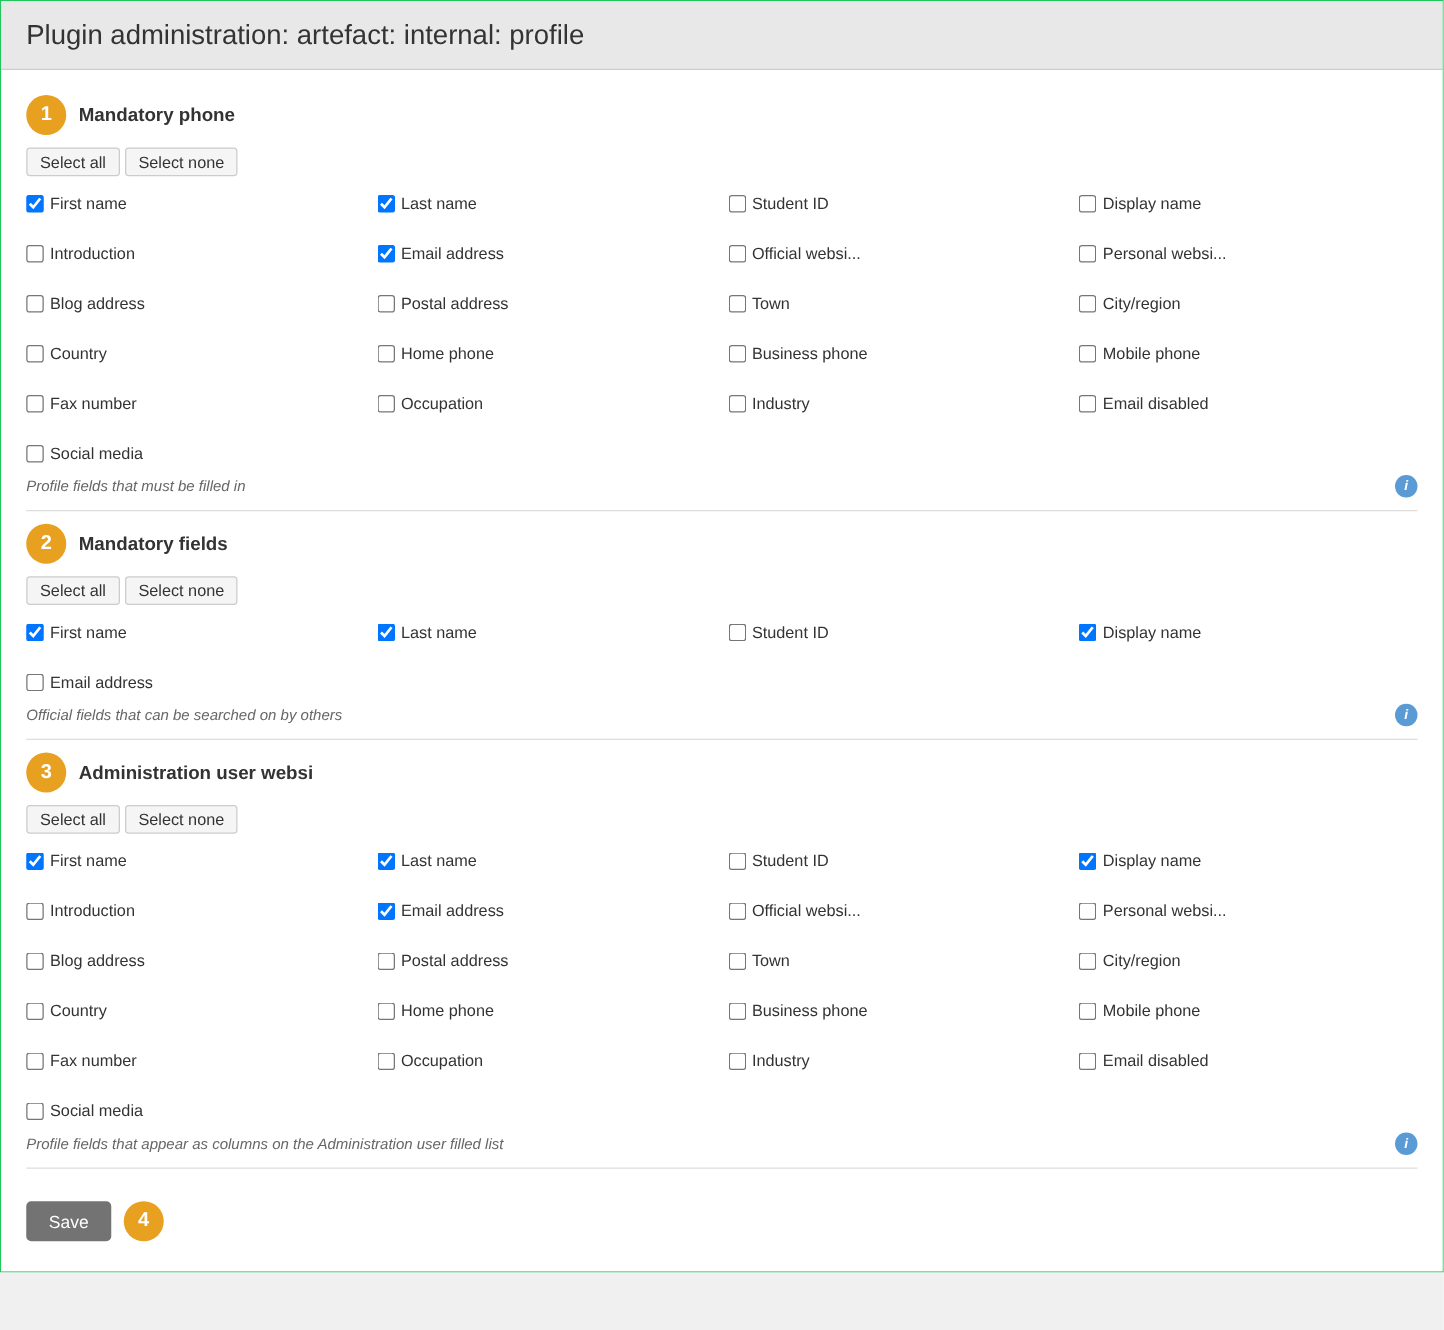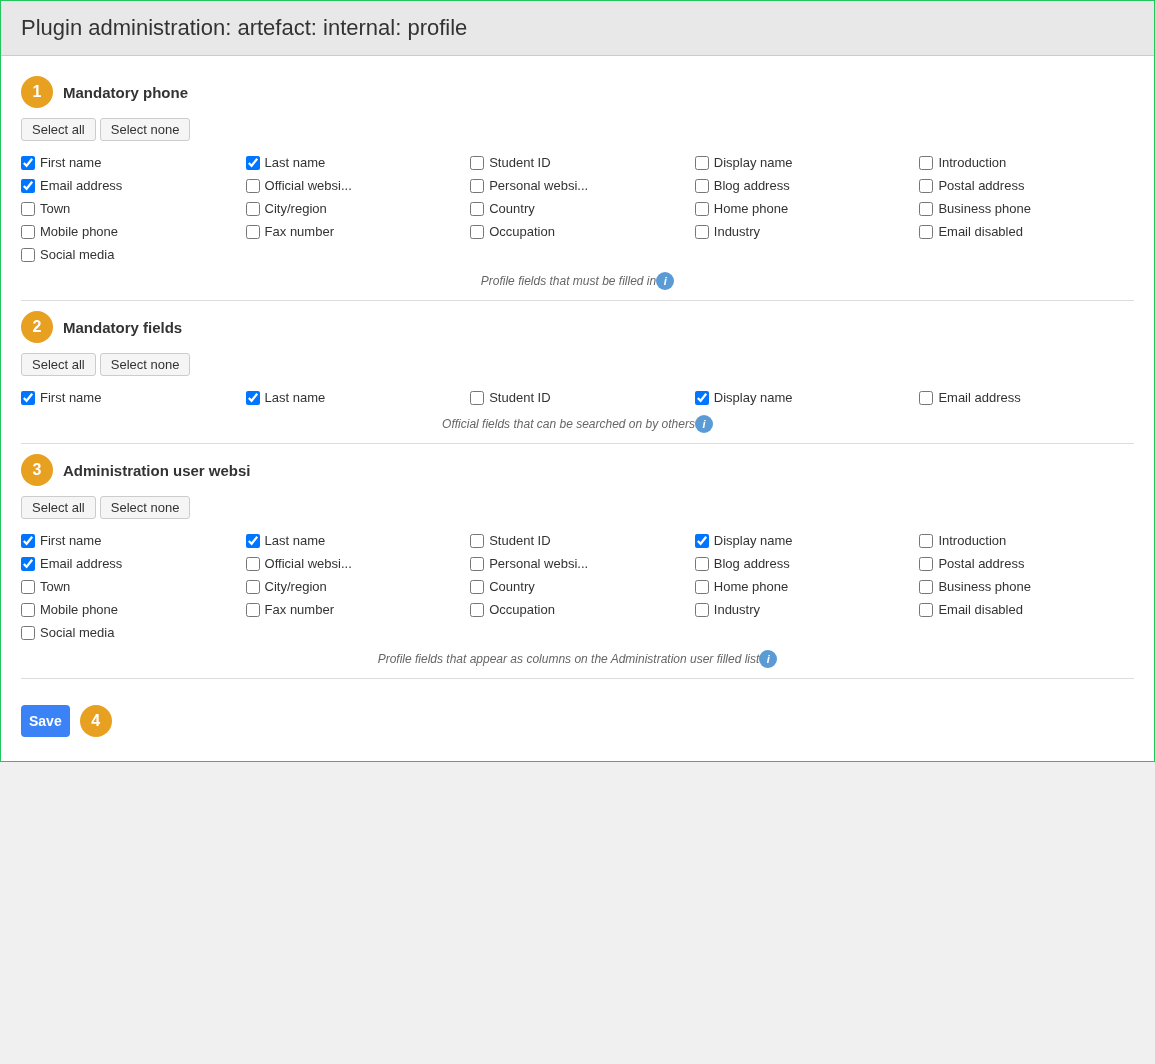--- a/index.html
+++ b/index.html
@@ -64,22 +64,22 @@
       border: 1px solid #ccc;
       padding: 3px 10px;
       font-size: 13px;
       cursor: pointer;
       color: #333;
       margin-right: 4px;
       border-radius: 3px;
     }
     .fields-grid {
       display: grid;
-      grid-template-columns: repeat(5, 1fr);
-      gap: 8px 10px;
+      grid-template-columns: repeat(4, 1fr);
+      gap: 25px 10px;
       margin-bottom: 10px;
     }
     .field-item {
       display: flex;
       align-items: center;
       gap: 5px;
       font-size: 13px;
       color: #333;
     }
     .field-item input[type="checkbox"] {
@@ -87,21 +87,21 @@
       height: 14px;
       cursor: pointer;
     }
     .section-hint {
       font-style: italic;
       font-size: 12px;
       color: #666;
       margin-top: 8px;
       display: flex;
       align-items: center;
-      justify-content: center;
+      justify-content: space-between;
     }
     .info-icon {
       display: inline-flex;
       align-items: center;
       justify-content: center;
       width: 18px;
       height: 18px;
       border-radius: 50%;
       background: #5b9bd5;
       color: #fff;
@@ -110,28 +110,28 @@
       flex-shrink: 0;
       cursor: pointer;
     }
     .footer-row {
       display: flex;
       align-items: center;
       gap: 10px;
       padding: 16px 0 4px 0;
     }
     .save-button {
-      background: #3b82f6;
+      background: #737373;
       color: #fff;
       border: none;
-      padding: 8px 8px;
+      padding: 8px 18px;
       font-size: 14px;
       border-radius: 4px;
       cursor: pointer;
-      font-weight: bold;
+      font-weight: normal;
     }
     .step4-badge {
       display: inline-flex;
       align-items: center;
       justify-content: center;
       width: 32px;
       height: 32px;
       border-radius: 50%;
       background: #e8a020;
       color: #fff;

